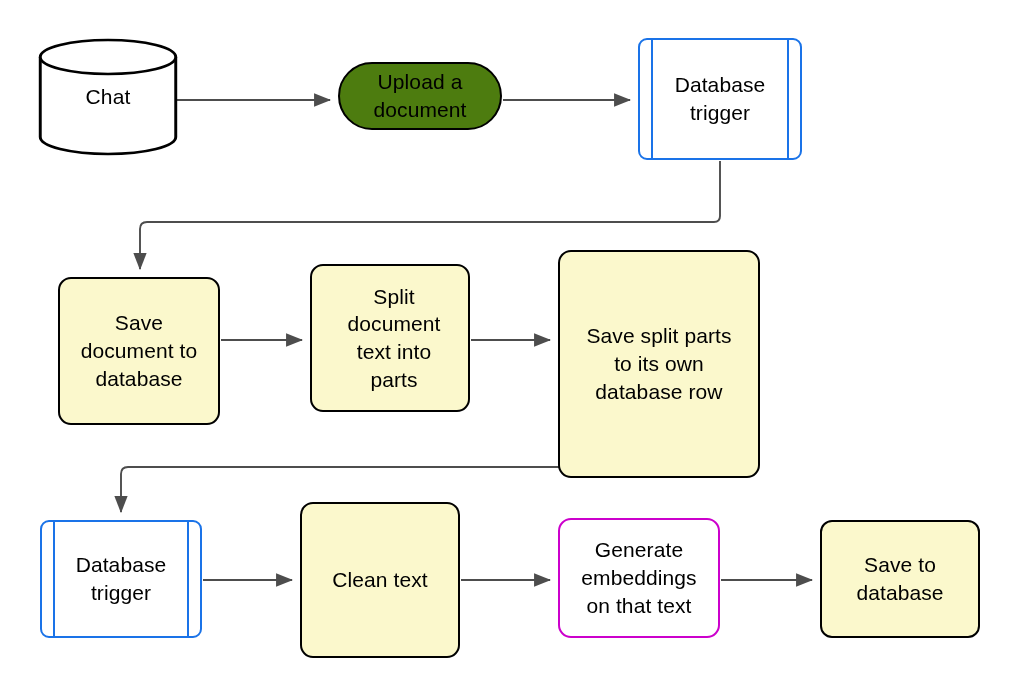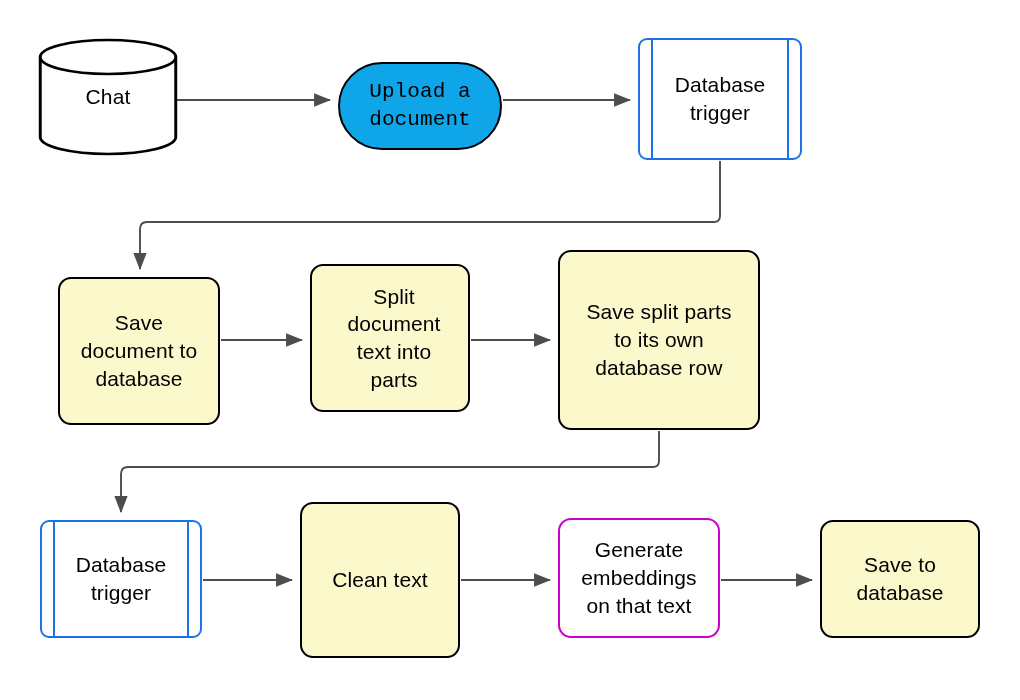--- a/index.html
+++ b/index.html
@@ -128,21 +128,21 @@
   </svg>
 
   <div class="node shape-cylinder" style="left:38px; top:38px; width:140px; height:118px;">
     <svg class="cyl-svg" viewBox="0 0 124 118" preserveAspectRatio="none" xmlns="http://www.w3.org/2000/svg">
       <path d="M 2 19 L 2 99 A 60 17 0 0 0 122 99 L 122 19" fill="#ffffff" stroke="#000000" stroke-width="2.6"></path>
       <ellipse cx="62" cy="19" rx="60" ry="17" fill="#ffffff" stroke="#000000" stroke-width="2.6"></ellipse>
     </svg>
     <span class="cyl-label">Chat</span>
   </div>
 
-  <div class="node shape-stadium" style="left:338px; top:62px; width:164px; height:88px; background:#0ea5e9;font-family:Liberation Mono, monospace;">
+  <div class="node shape-stadium" style="left:338px; top:62px; width:164px; height:68px; background:#4d7c0f;">
     <span>Upload a
 document</span>
   </div>
 
   <div class="node shape-predefined" style="left:638px; top:38px; width:164px; height:122px;">
     <span class="pp-frame"></span>
     <span class="pp-bar pp-bar-left"></span>
     <span class="pp-bar pp-bar-right"></span>
     <span class="pp-label">Database
 trigger</span>
@@ -154,21 +154,21 @@
 database</span>
   </div>
 
   <div class="node shape-process" style="left:310px; top:264px; width:160px; height:148px; background:#fbf8cc;padding-left:8px;">
     <span>Split
 document
 text into
 parts</span>
   </div>
 
-  <div class="node shape-process" style="left:558px; top:250px; width:202px; height:180px; background:#fbf8cc;">
+  <div class="node shape-process" style="left:558px; top:250px; width:202px; height:228px; background:#fbf8cc;">
     <span>Save split parts
 to its own
 database row</span>
   </div>
 
   <div class="node shape-predefined" style="left:40px; top:520px; width:162px; height:118px;">
     <span class="pp-frame"></span>
     <span class="pp-bar pp-bar-left"></span>
     <span class="pp-bar pp-bar-right"></span>
     <span class="pp-label">Database
@@ -178,18 +178,18 @@
   <div class="node shape-process" style="left:558px; top:518px; width:162px; height:120px; background:#ffffff; border-color:#cc00cc;">
     <span>Generate
 embeddings
 on that text</span>
   </div>
 
   <div class="node shape-process" style="left:300px; top:502px; width:160px; height:156px; background:#fbf8cc;">
     <span>Clean text</span>
   </div>
 
-  <div class="node shape-process" style="left:820px; top:520px; width:160px; height:118px; background:#fbf8cc;">
+  <div class="node shape-process" style="left:820px; top:520px; width:160px; height:118px; background:#fbf8cc;border-radius:12px;">
     <span>Save to
 database</span>
   </div>
 
 </div>
 
 </body></html>

